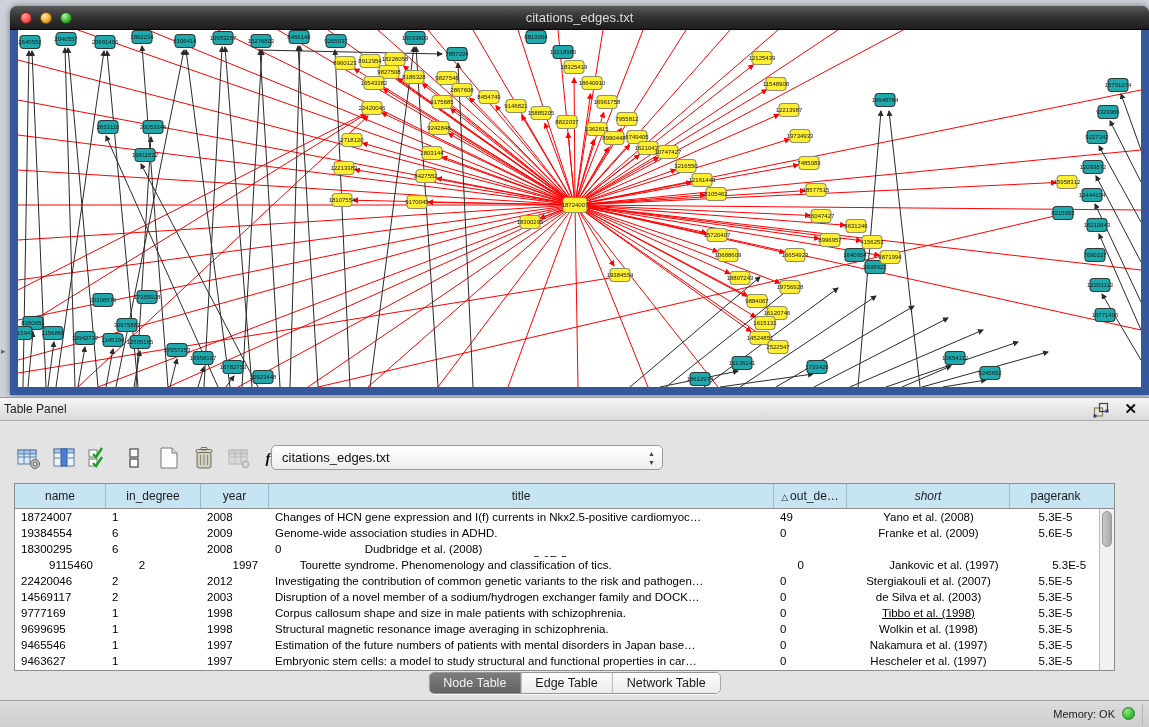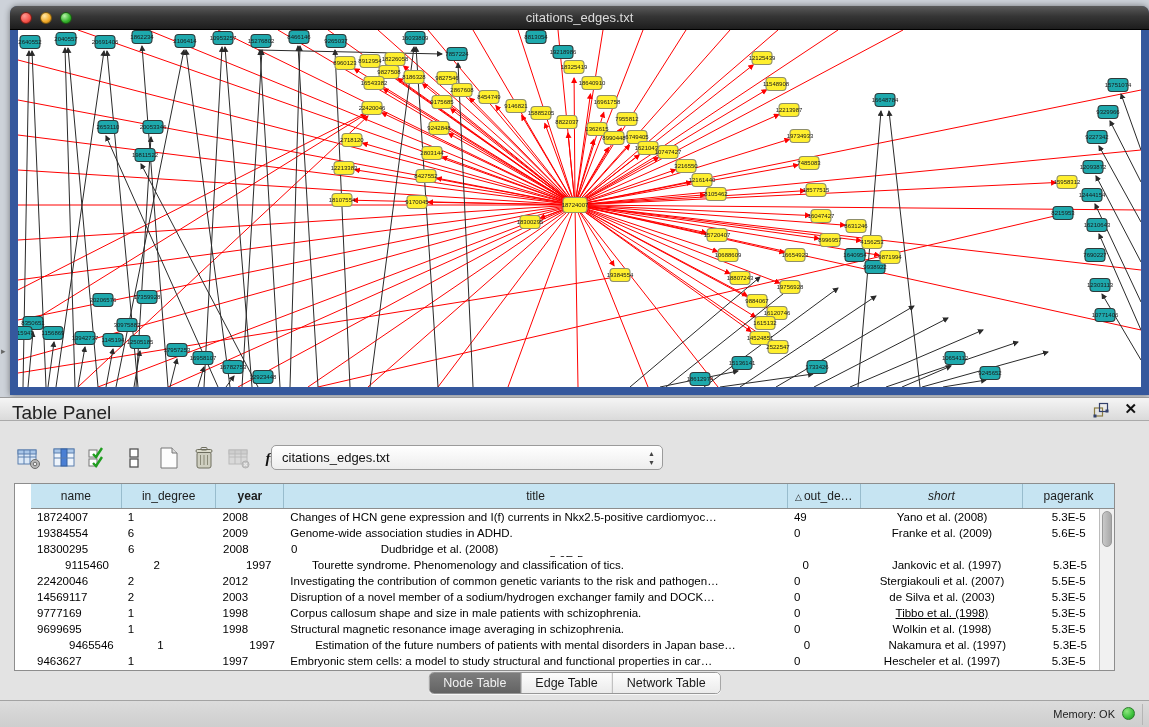--- a/index.html
+++ b/index.html
@@ -22,37 +22,37 @@
   .net-title { position:absolute; left:0; right:0; top:4px; text-align:center;
                color:#dcdcdc; font-size:13px; }
   .net-canvas-wrap { position:absolute; left:8px; top:24px; width:1123px; height:357px; background:#fff; overflow:hidden; }
   .net-canvas-wrap svg { display:block; }
 
   
   .table-panel { position:absolute; left:0; top:397px; width:1149px; height:303px; }
   .panel-header { position:absolute; left:0; top:0; width:1149px; height:24px;
                   background:linear-gradient(#f5f5f5,#dadada); border-top:1px solid #9a9a9a;
                   border-bottom:1px solid #aaa; }
-  .panel-title { position:absolute; left:12px; top:4px; font-size:19px; color:#222; }
+  .panel-title { position:absolute; left:4px; top:4px; font-size:12px; color:#222; }
   .panel-float { position:absolute; right:40px; top:4px; width:16px; height:16px; cursor:pointer; }
   .panel-close { position:absolute; right:12px; top:2px; font-size:15px; font-weight:bold; color:#111; cursor:pointer; }
   .panel-body { position:absolute; left:0; top:24px; width:1149px; height:279px; background:#e3e3e3; }
 
   .toolbar { position:absolute; left:14px; top:20px; height:34px; display:flex; align-items:center; }
   .tb-icon { width:30px; height:30px; margin-right:5px; display:flex; align-items:center; justify-content:center; cursor:pointer; }
   .tb-icon.disabled { opacity:.45; cursor:default; }
   .fx-glyph { font-family:"Liberation Serif", serif; font-style:italic; font-weight:bold; font-size:15px; color:#111; }
   .fx-glyph .paren { font-size:11px; font-weight:normal; }
   .net-select { position:absolute; left:271px; top:24px; width:392px; height:25px;
                 background:linear-gradient(#ffffff,#ededed); border:1px solid #9b9b9b; border-radius:5px;
                 font-size:13px; color:#111; line-height:23px; padding-left:10px; cursor:pointer;
                 box-shadow:inset 0 1px 0 #fff; }
   .net-select .steppers { position:absolute; right:7px; top:3px; font-size:7px; color:#444; line-height:9px; text-align:center; }
 
-  .data-table { position:absolute; left:14px; top:62px; width:1101px; border:1px solid #8d8d8d; background:#fff;padding-left:16px; }
+  .data-table { position:absolute; left:14px; top:62px; width:1101px; border:1px solid #8d8d8d; background:#fff; }
   .dt-header { display:flex; background:#c6e4f2; border-bottom:1px solid #8d8d8d; height:25px; }
   .dt-header .hcell { font-size:12px; color:#1c1c1c; text-align:center; line-height:24px;
                       border-right:1px solid #98bccd; overflow:hidden; white-space:nowrap; cursor:pointer; }
   .dt-header .hcell:last-child { border-right:none; }
   .sort-tri { font-size:9px; margin-right:2px; }
   .dt-body { position:relative; height:161px; overflow:hidden; }
   .dt-row { display:flex; height:16px; }
   .dt-row .cell { font-size:11.5px; color:#000; white-space:nowrap; overflow:hidden; line-height:16px; padding-left:6px; }
   .dt-row .cell.center { text-align:center; padding-left:0; }
   .dt-scroll { position:absolute; right:0; top:0; width:15px; height:161px; background:#f1f1f1; border-left:1px solid #bbb; }
@@ -549,21 +549,21 @@
 
     <div class="net-select">
       <span>citations_edges.txt</span>
       <span class="steppers">▲<br>▼</span>
     </div>
 
     <div class="data-table">
       <div class="dt-header" id="dt-header">
           <div class="hcell" style="width: 91px;"><span>name</span></div>
           <div class="hcell" style="width: 95px;"><span>in_degree</span></div>
-          <div class="hcell" style="width: 68px; font-weight: bold;"><span>year</span></div>
+          <div class="hcell" style="width: 68px;"><span>year</span></div>
           <div class="hcell" style="width: 505px; text-align: center;"><span>title</span></div>
           <div class="hcell" style="width: 73px;"><span class="sort-tri">△</span><span>out_de…</span></div>
           <div class="hcell" style="width: 163px; font-style: italic;"><span>short</span></div>
           <div class="hcell" style="width: 91px;"><span>pagerank</span></div>
         </div>
       <div class="dt-body" id="dt-body">
         <div class="dt-row">
             <div class="cell" style="width: 91px;">18724007</div>
             <div class="cell" style="width: 95px;">1</div>
             <div class="cell" style="width: 68px;">2008</div>
@@ -628,21 +628,21 @@
           <div class="dt-row">
             <div class="cell" style="width: 91px;">9699695</div>
             <div class="cell" style="width: 95px;">1</div>
             <div class="cell" style="width: 68px;">1998</div>
             <div class="cell" style="width: 505px;">Structural magnetic resonance image averaging in schizophrenia.</div>
             <div class="cell" style="width: 73px;">0</div>
             <div class="cell center" style="width: 163px;">Wolkin et al. (1998)</div>
             <div class="cell center" style="width: 91px;">5.3E-5</div>
           </div>
           <div class="dt-row">
-            <div class="cell" style="width: 91px; margin-left: 32px;">9465546</div>
+            <div class="cell" style="width: 91px;">9465546</div>
             <div class="cell" style="width: 95px;">1</div>
             <div class="cell" style="width: 68px;">1997</div>
             <div class="cell" style="width: 505px;">Estimation of the future numbers of patients with mental disorders in Japan base…</div>
             <div class="cell" style="width: 73px;">0</div>
             <div class="cell center" style="width: 163px;">Nakamura et al. (1997)</div>
             <div class="cell center" style="width: 91px;">5.3E-5</div>
           </div>
           <div class="dt-row">
             <div class="cell" style="width: 91px;">9463627</div>
             <div class="cell" style="width: 95px;">1</div>

